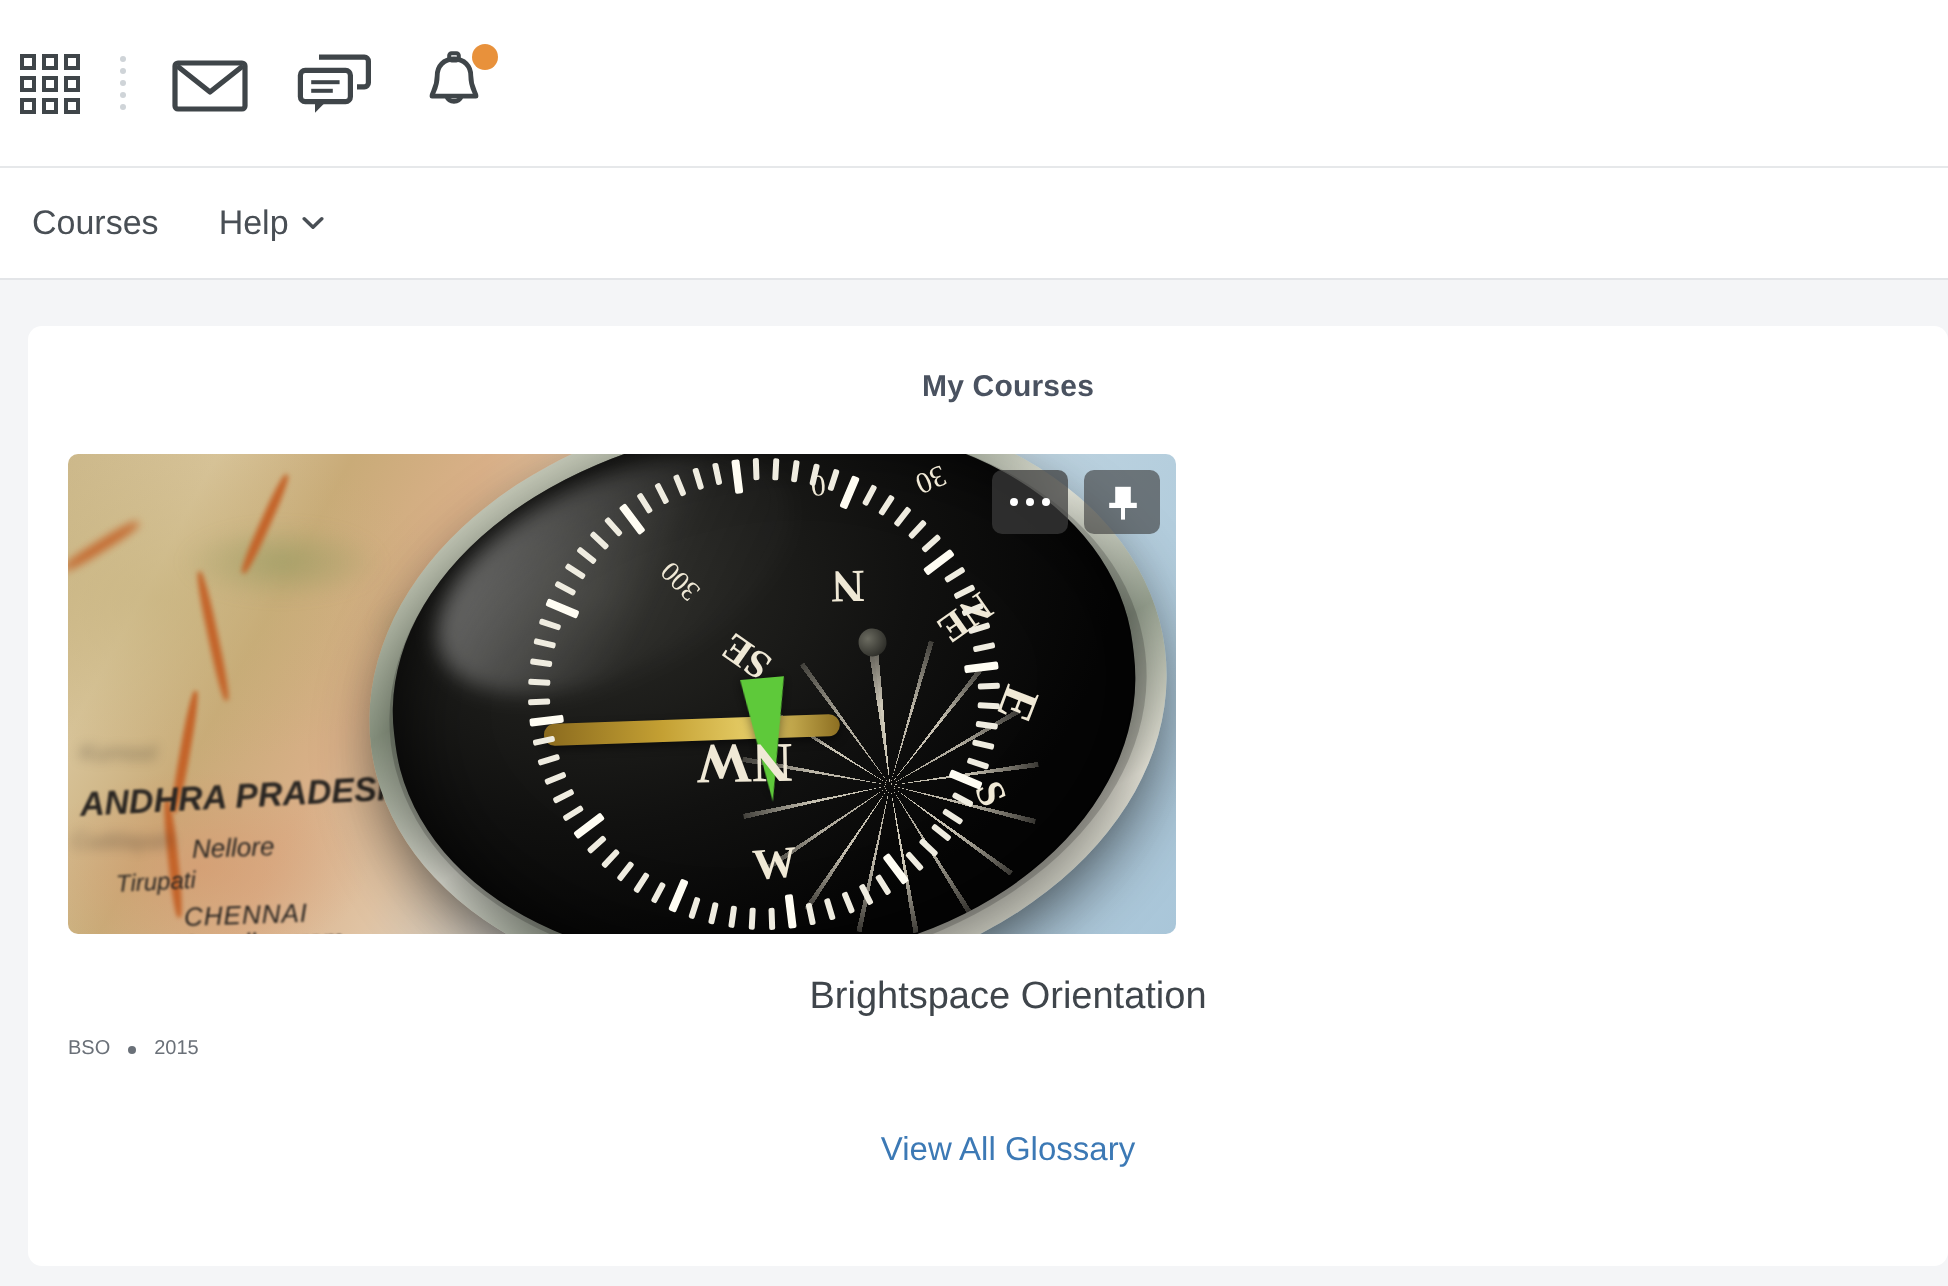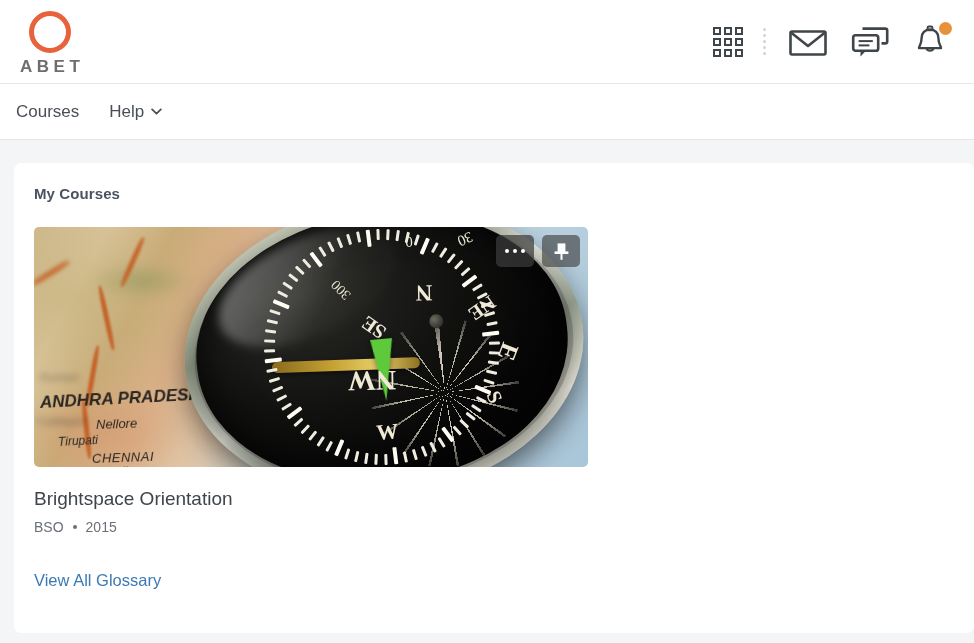--- a/index.html
+++ b/index.html
@@ -130,20 +130,21 @@
     padding-top: 23px;
     height: calc(643px - 84px - 57px);
   }
   .card {
     background: #ffffff;
     border-radius: 7px;
     margin-left: 14px;
     min-height: 470px;
     padding: 22px 0 0 0;
     box-shadow: 0 0 0 0 rgba(0,0,0,0);
+    text-align: center;
   }
   .card-title {
     font-size: 15px;
     font-weight: bold;
     color: #4a5260;
     padding-left: 20px;
     letter-spacing: 0.1px;
   }
 
   
@@ -361,21 +362,21 @@
   }
 
   .course-title {
     font-size: 19px;
     color: #3f454b;
     margin-top: 21px;
     cursor: pointer;
   }
   .course-meta {
     margin-top: 9px;
-    font-size: 14px;
+    font-size: 10px;
     color: #6a7078;
     display: flex;
     align-items: center;
     gap: 9px;
   }
   .meta-dot {
     width: 4px; height: 4px;
     background: #6a7078;
     border-radius: 50%;
     display: inline-block;
@@ -387,24 +388,20 @@
     color: #3c79b5;
     text-decoration: none;
     cursor: pointer;
   }
 </style>
 </head>
 <body>
 
 <div class="top-header">
 
-  <div class="brand">
-    <div class="brand-ring"></div>
-    <div class="brand-text">ABET</div>
-  </div>
 
   <div class="header-icons">
 
     <div class="hicon waffle">
       <i></i>
       <i></i>
       <i></i>
       <i></i>
       <i></i>
       <i></i>

